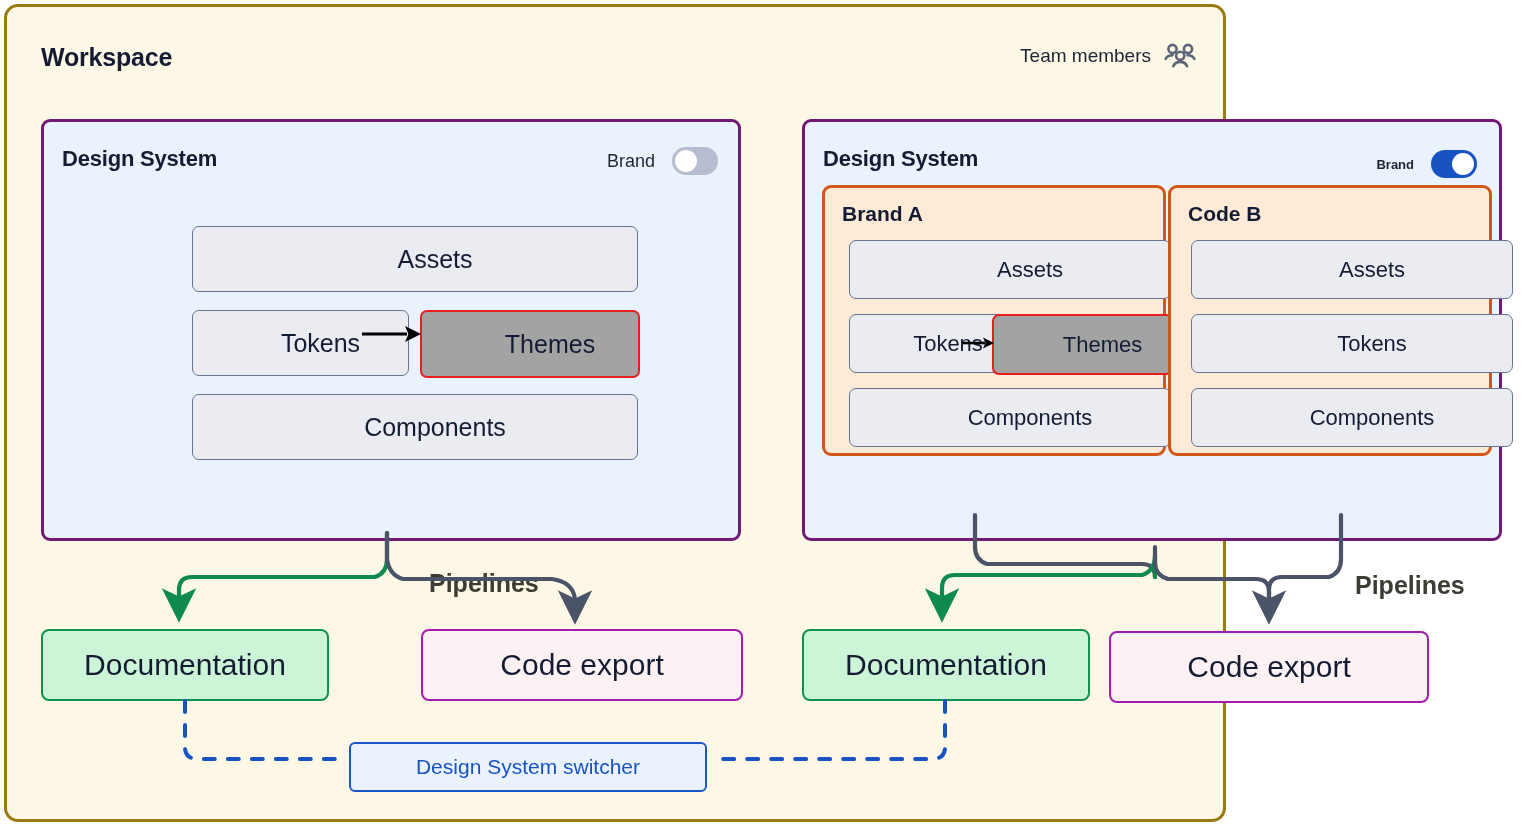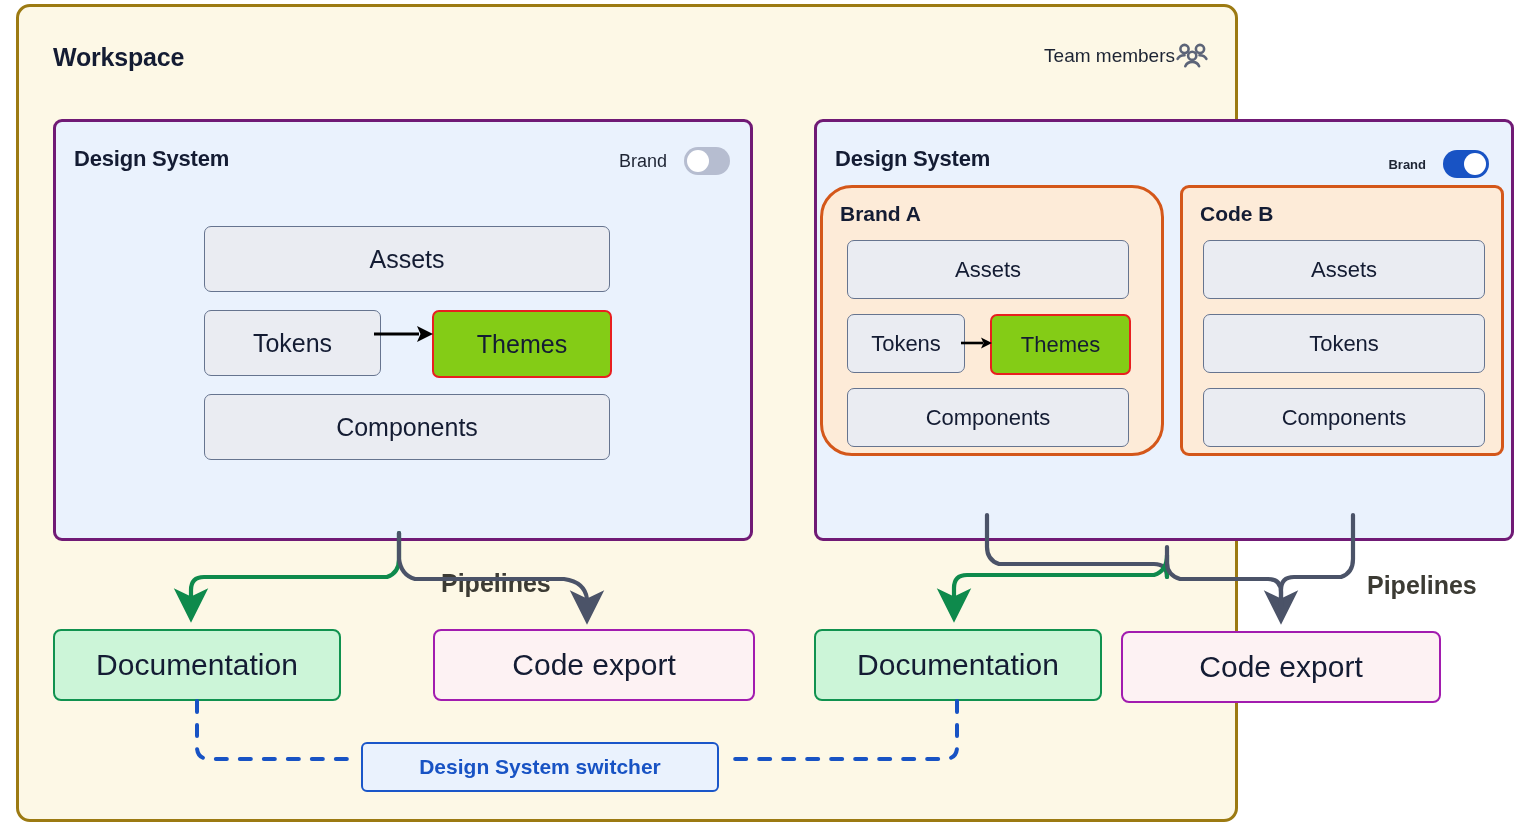--- a/index.html
+++ b/index.html
@@ -9,33 +9,32 @@
     font-family:"Liberation Sans", sans-serif;
     overflow:hidden;
   }
   #canvas{
     position:absolute;left:4px;top:4px;
     width:1222px;height:818px;
     background:#fdf8e6;
     border:3px solid #9c7a12;
     border-radius:14px;
     box-sizing:border-box;
-    margin-left:12px;
   }
   .abs{position:absolute;box-sizing:border-box;}
 
   
   #workspace-title{
     left:34px;top:36px;
     font-size:25px;font-weight:bold;color:#141c33;
     letter-spacing:-0.2px;
   }
   #team-members{
     right:26px;top:36px;
-    display:flex;align-items:center;text-align:right;
+    display:flex;align-items:center;gap:12px;text-align:right;
   }
   #team-members .lbl{font-size:19px;color:#1d2433;}
   .people-icon{display:block;}
 
   
   .ds-panel{
     background:#eaf2fd;
     border:3px solid #701a75;
     border-radius:9px;
   }
@@ -66,39 +65,40 @@
   .switch.on{background:#1853c4;}
   .switch.on .knob{left:21px;}
 
   
   .box{
     position:absolute;
     display:flex;align-items:center;justify-content:center;
     border-radius:7px;
     font-size:25px;color:#141c33;
     text-align:center;
+    padding-left:40px;
   }
   .box.grey{background:#eaecf2;border:1.6px solid #66748f;}
-  .box.themes{background:#84cc16;border:2px solid #e81f1f;}
+  .box.themes{background:#a3a3a3;border:2px solid #e81f1f;}
   .box.small{font-size:22px;}
 
   
   #left-assets{left:148px;top:104px;width:404px;height:64px;}
   #left-tokens{left:148px;top:188px;width:175px;height:64px;}
   #left-themes{left:376px;top:188px;width:176px;height:64px;}
   #left-components{left:148px;top:272px;width:404px;height:64px;}
 
   
   .brand-card{
     position:absolute;
     background:#fdebd8;
     border:3px solid #d4571a;
     border-radius:9px;
   }
-  #brand-a-card{left:3px;top:63px;width:338px;height:265px;border-radius:32px;}
+  #brand-a-card{left:17px;top:63px;width:338px;height:265px;}
   #brand-b-card{left:363px;top:63px;width:318px;height:265px;}
   .brand-card .b-title{
     position:absolute;left:17px;top:14px;
     font-size:21px;font-weight:bold;color:#141c33;
   }
   
   #ba-assets{left:24px;top:52px;width:280px;height:57px;}
   #ba-tokens{left:24px;top:126px;width:116px;height:57px;}
   #ba-themes{left:167px;top:126px;width:137px;height:57px;}
   #ba-components{left:24px;top:200px;width:280px;height:57px;}
@@ -124,21 +124,21 @@
     position:absolute;font-size:25px;font-weight:bold;color:#3c3b34;
   }
   #pipelines-left{left:422px;top:562px;}
   #pipelines-right{left:1348px;top:564px;}
 
   
   #ds-switcher{
     left:342px;top:735px;width:358px;height:50px;
     display:flex;align-items:center;justify-content:center;
     background:#eaf2fd;border:2.2px solid #1a56c9;border-radius:6px;
-    font-size:21px;font-weight:bold;color:#1853c4;
+    font-size:21px;font-weight:normal;color:#1853c4;
   }
 
   
   #wires{position:absolute;left:0;top:0;width:1518px;height:818px;pointer-events:none;}
 </style>
 </head>
 <body>
 
 <div id="canvas">
 

